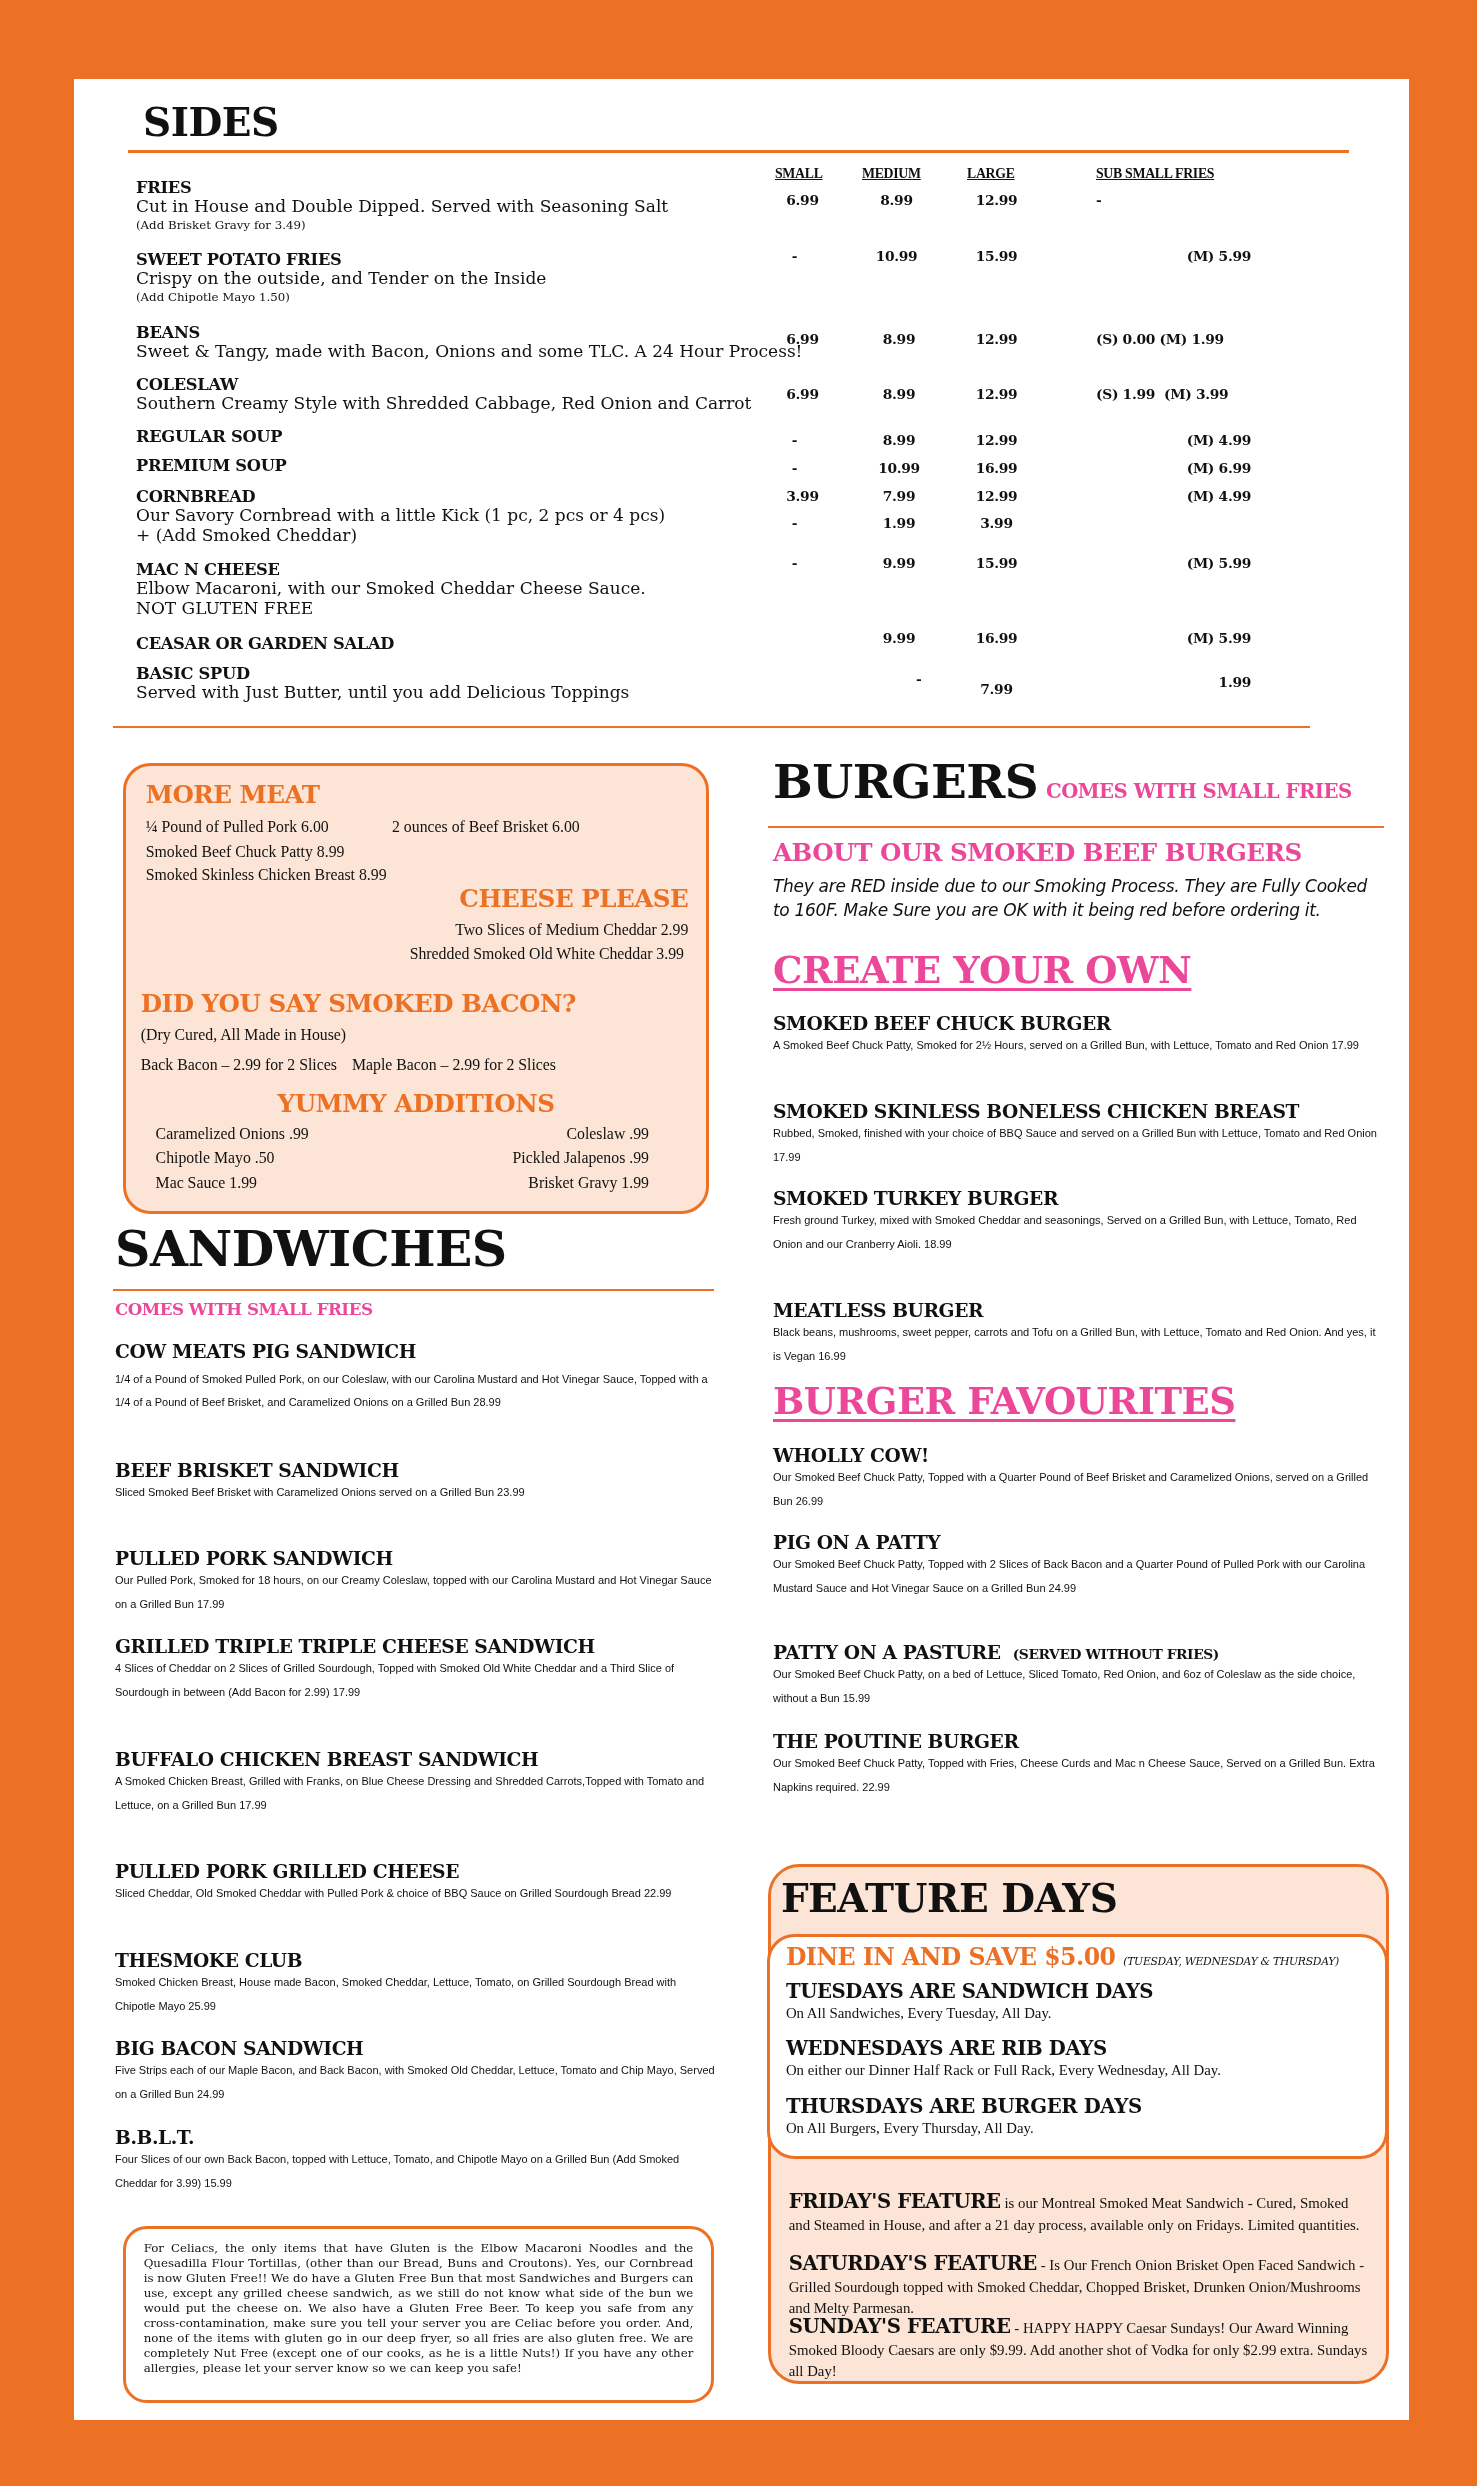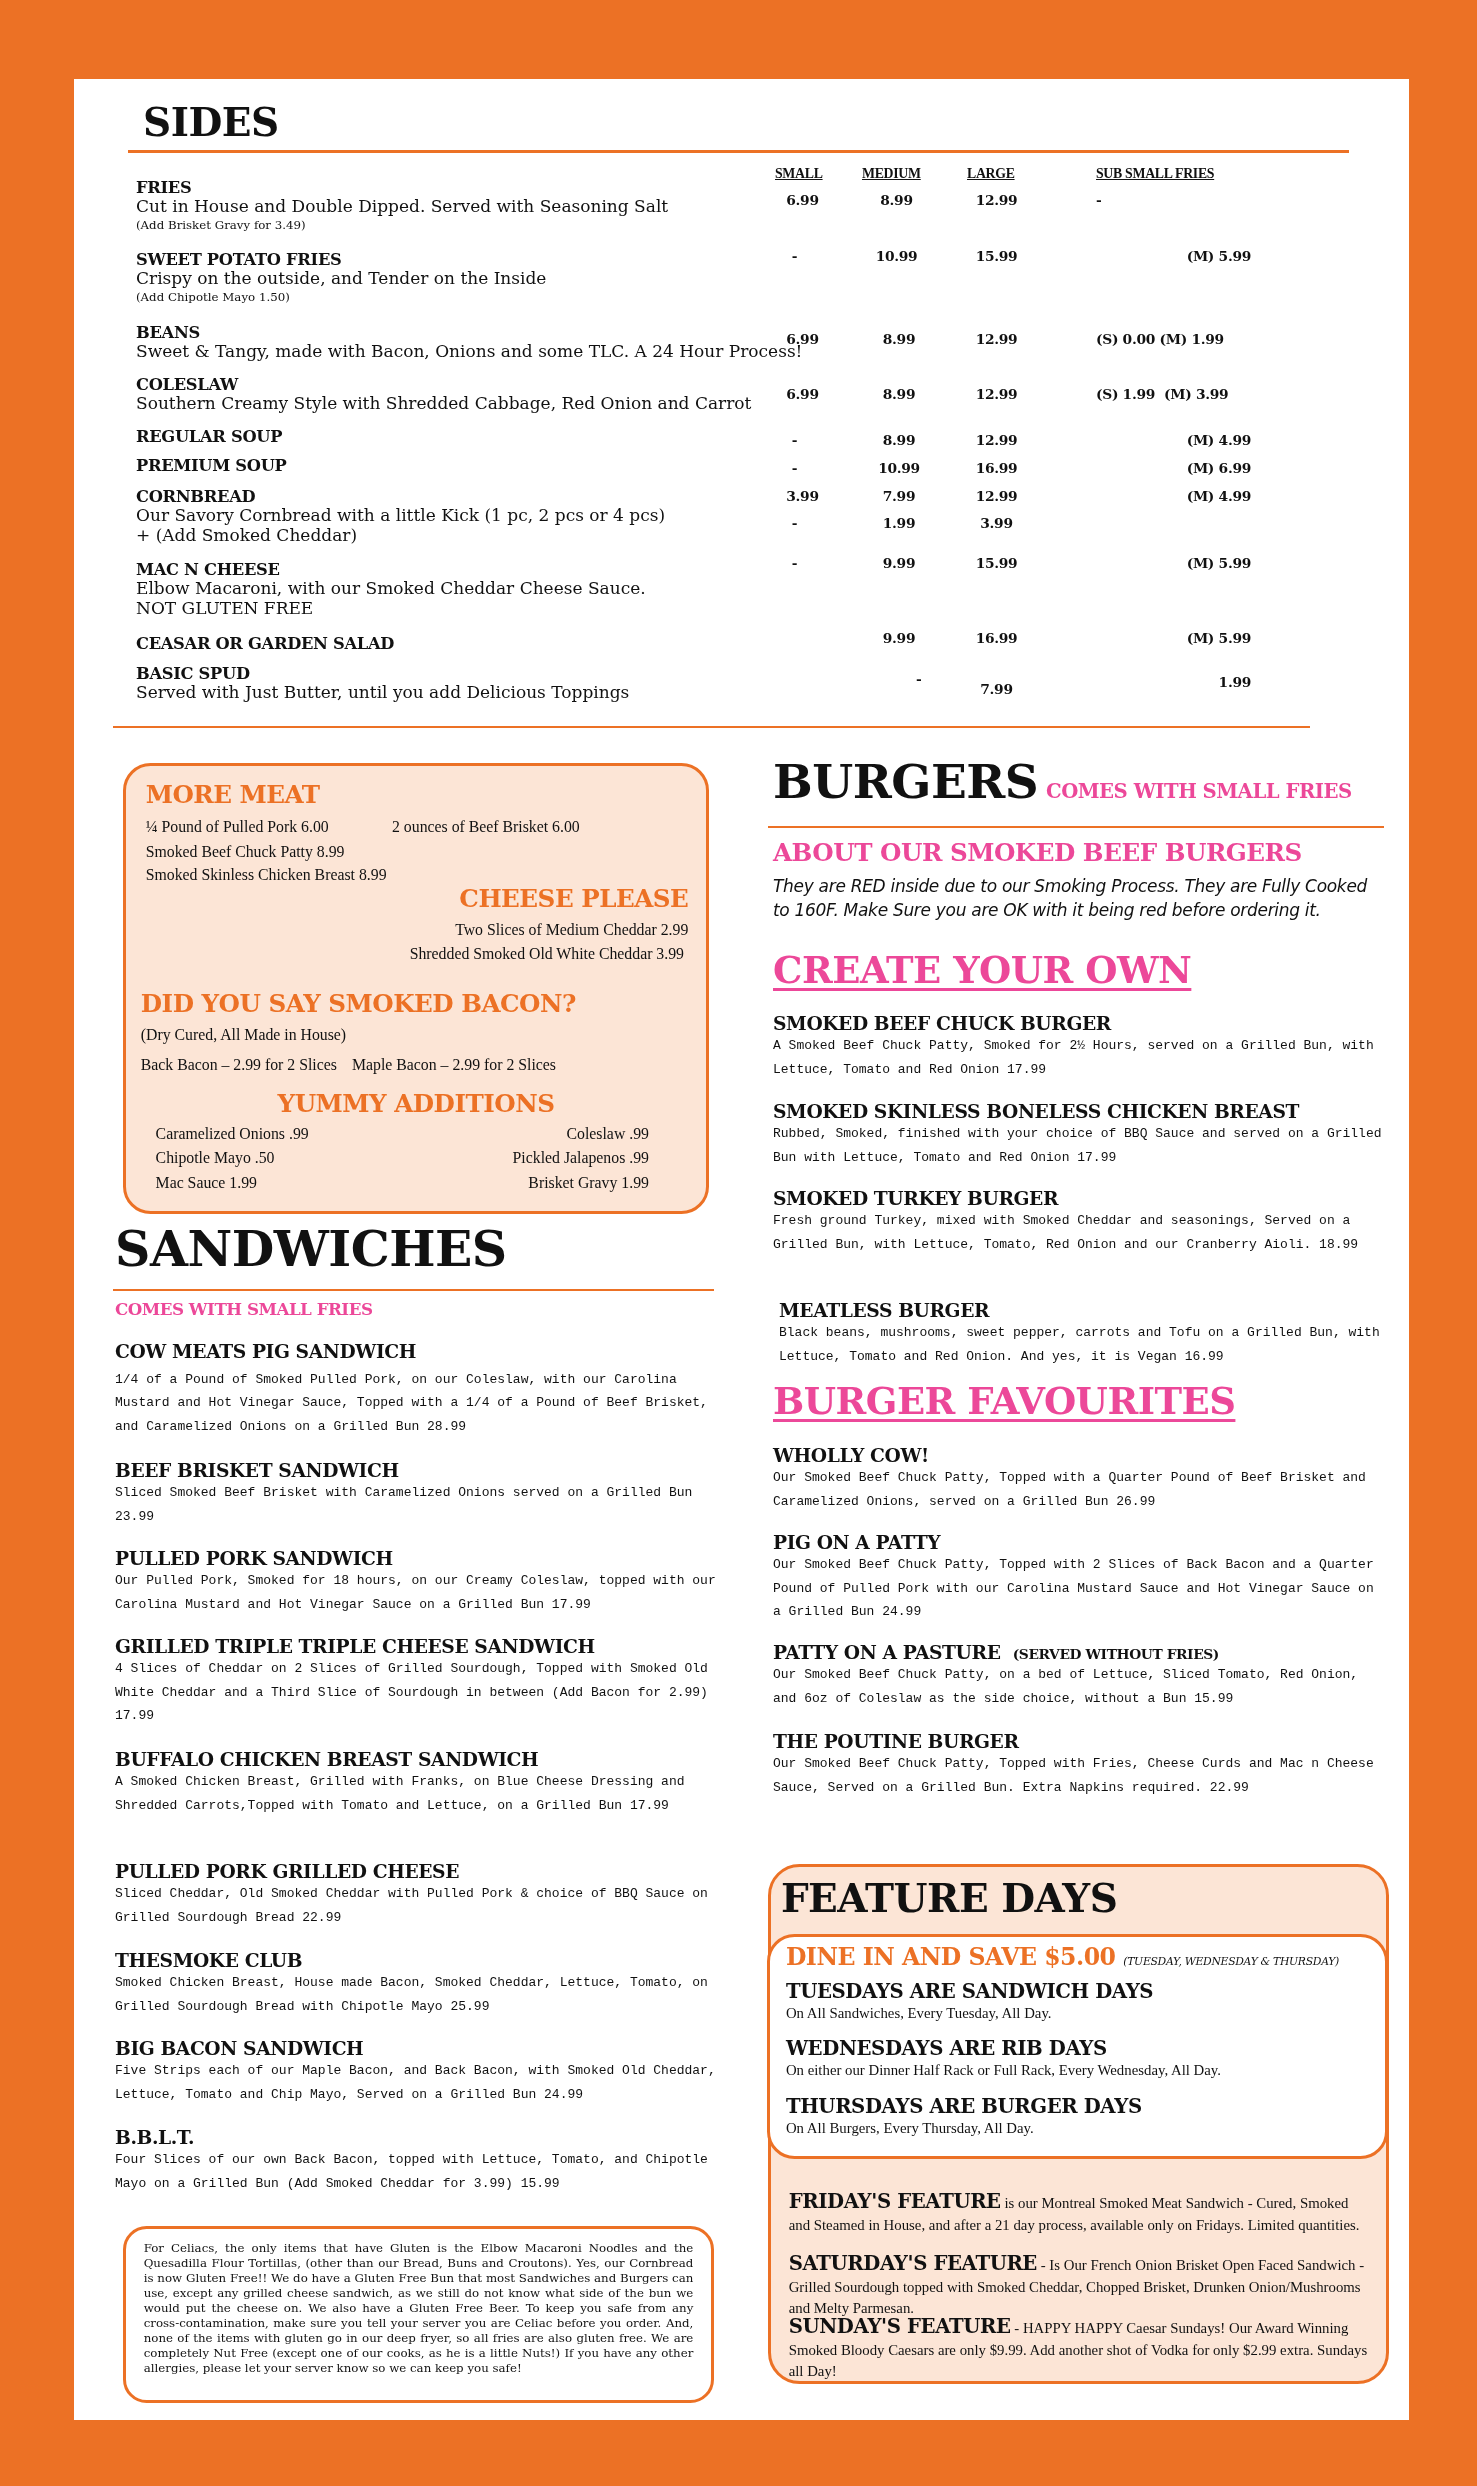--- a/index.html
+++ b/index.html
@@ -37,21 +37,21 @@
     background: #FCE5D6; border: 3.9px solid #EC7125; border-radius: 27.6px;
   }
   .meat-box .h { position: absolute; font-size: 24.6px; color: #EC7125; font-weight: bold; letter-spacing: -0.5px; }
   .meat-box .t { position: absolute; font-size: 15.8px; font-family: "Liberation Serif", serif; white-space: nowrap; }
 
   
   .sand-title { left: 41px; top: 1141px; font-size: 49px; }
   .sand-sub { left: 41px; top: 1220px; font-size: 16.7px; }
   .item { position: absolute; }
   .item .nm { font-size: 18.7px; font-weight: bold; letter-spacing: -0.4px; font-family: "DejaVu Serif", serif; }
-  .item .ds { font-size: 13px; line-height: 23.6px; font-family: Liberation Mono, monospace; }
+  .item .ds { font-size: 11px; line-height: 23.6px; font-family: Liberation Sans, sans-serif; }
 
   .celiac-box {
     position: absolute; left: 49px; top: 2147px; width: 591px; height: 177px;
     border: 3.9px solid #EC7125; border-radius: 23.6px; background: #fff;
     padding: 11.8px 17.7px; font-size: 11.8px; line-height: 15px; text-align: justify;
     font-family: "DejaVu Serif", serif;
   }
 
   
   .bg-title { left: 699px; top: 675px; font-size: 47px; }
@@ -265,21 +265,21 @@
     <div class="ds">A Smoked Beef Chuck Patty, Smoked for 2½ Hours, served on a Grilled Bun, with Lettuce, Tomato and Red Onion  17.99</div>
   </div>
   <div class="item" style="left:699px; top:1021px; width:611px;">
     <div class="nm">SMOKED SKINLESS BONELESS CHICKEN BREAST</div>
     <div class="ds">Rubbed, Smoked, finished with your choice of BBQ Sauce and served on a Grilled Bun with Lettuce, Tomato and Red Onion    17.99</div>
   </div>
   <div class="item" style="left:699px; top:1108px; width:611px;">
     <div class="nm">SMOKED TURKEY BURGER</div>
     <div class="ds">Fresh ground Turkey, mixed with Smoked Cheddar and seasonings, Served on a Grilled Bun, with Lettuce, Tomato, Red Onion and our Cranberry Aioli.  18.99</div>
   </div>
-  <div class="item" style="left:699px; top:1220px; width:611px;margin-left:6px;">
+  <div class="item" style="left:699px; top:1220px; width:611px;">
     <div class="nm">MEATLESS BURGER</div>
     <div class="ds">Black beans, mushrooms, sweet pepper, carrots and Tofu on a Grilled Bun, with Lettuce, Tomato and Red Onion.  And yes, it is Vegan 16.99</div>
   </div>
 
   <div class="abs slab orange sec-h" style="left:699px; top:1300px;">BURGER FAVOURITES</div>
 
   <div class="item" style="left:699px; top:1365px; width:611px;">
     <div class="nm">WHOLLY COW!</div>
     <div class="ds">Our Smoked Beef Chuck Patty, Topped with a Quarter Pound of Beef Brisket and Caramelized Onions, served on a Grilled Bun  26.99</div>
   </div>

